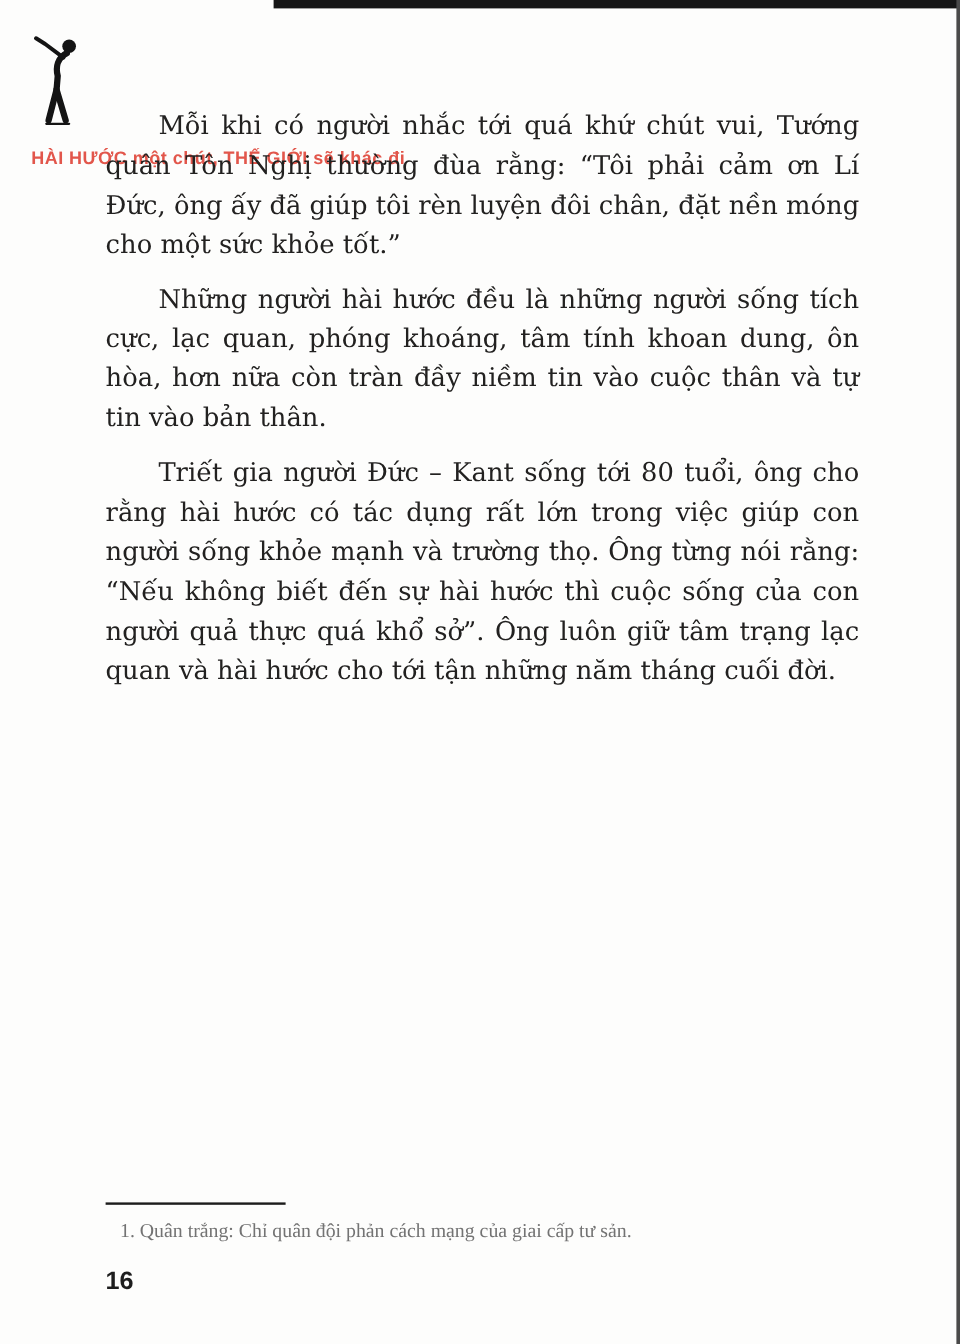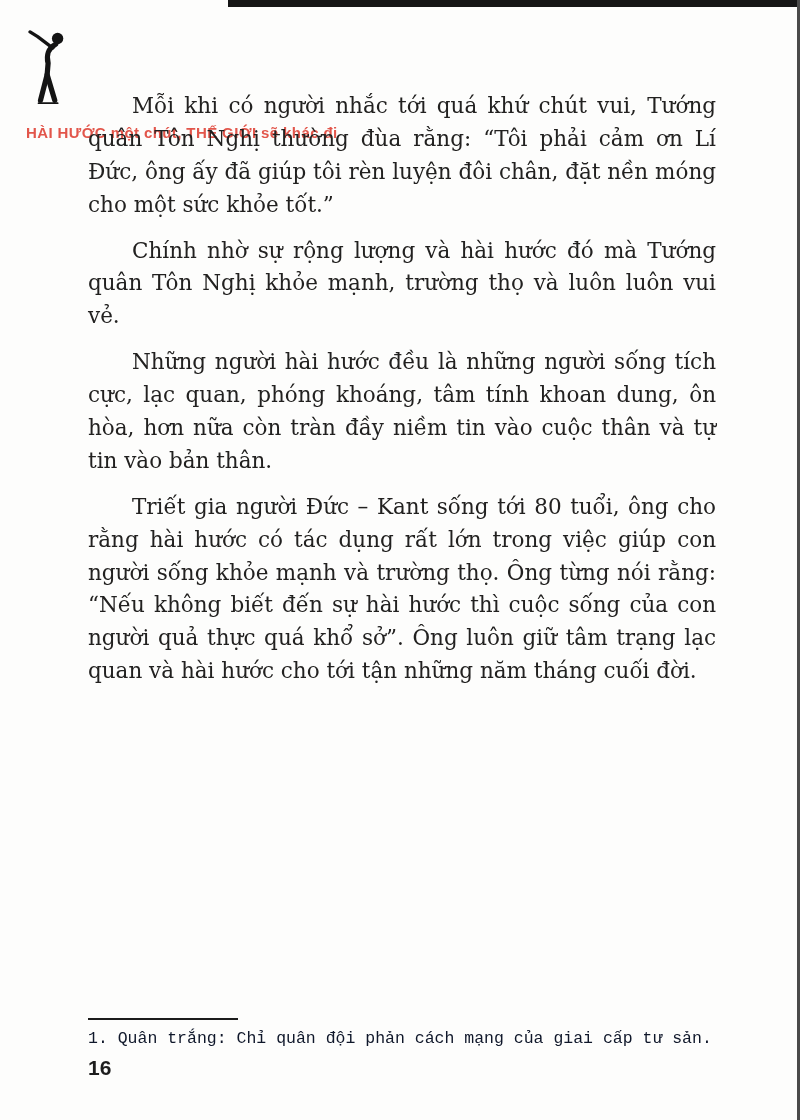--- a/index.html
+++ b/index.html
@@ -80,24 +80,24 @@
     right: 80px;
     bottom: 72px;
   }
   .footnote-rule {
     width: 150px;
     height: 2px;
     background: #1c1c1c;
     margin-bottom: 9px;
   }
   .footnote {
-    margin: 0;
-    font-family: Liberation Mono, monospace;
+    margin: 12px;
+    font-family: Liberation Serif, serif;
     font-size: 16.5px;
-    color: #0f172a;
+    color: #737373;
   }
   
   .page-number {
     position: absolute;
     left: 52px;
     bottom: 40px;
     font-family: "Liberation Sans", sans-serif;
     font-weight: bold;
     font-size: 21px;
     color: #1d1d1d;
@@ -120,21 +120,20 @@
         <path d="M22,47 L30,74" stroke="#141414" stroke-width="5.5" fill="none" stroke-linecap="round"></path>
         <path d="M28,19 L12,7 L4,2" stroke="#141414" stroke-width="3.5" fill="none" stroke-linecap="round" stroke-linejoin="round"></path>
         <path d="M13,77 L33,77" stroke="#141414" stroke-width="2" fill="none" stroke-linecap="round"></path>
       </svg>
     </div>
     <div class="running-title">HÀI HƯỚC một chút, THẾ GIỚI sẽ khác đi</div>
   </header>
 
   <main class="body-text">
     <p class="para">Mỗi khi có người nhắc tới quá khứ chút vui, Tướng quân Tôn Nghị thường đùa rằng: “Tôi phải cảm ơn Lí Đức, ông ấy đã giúp tôi rèn luyện đôi chân, đặt nền móng cho một sức khỏe tốt.”</p>
-    <p class="para">Chính nhờ sự rộng lượng và hài hước đó mà Tướng quân Tôn Nghị khỏe mạnh, trường thọ và luôn luôn vui vẻ.</p>
     <p class="para">Những người hài hước đều là những người sống tích cực, lạc quan, phóng khoáng, tâm tính khoan dung, ôn hòa, hơn nữa còn tràn đầy niềm tin vào cuộc thân và tự tin vào bản thân.</p>
     <p class="para">Triết gia người Đức – Kant sống tới 80 tuổi, ông cho rằng hài hước có tác dụng rất lớn trong việc giúp con người sống khỏe mạnh và trường thọ. Ông từng nói rằng: “Nếu không biết đến sự hài hước thì cuộc sống của con người quả thực quá khổ sở”. Ông luôn giữ tâm trạng lạc quan và hài hước cho tới tận những năm tháng cuối đời.</p>
   </main>
 
   <div class="footnote-block">
     <div class="footnote-rule"></div>
     <p class="footnote">1. Quân trắng: Chỉ quân đội phản cách mạng của giai cấp tư sản.</p>
   </div>
 
   <div class="page-number">16</div>

